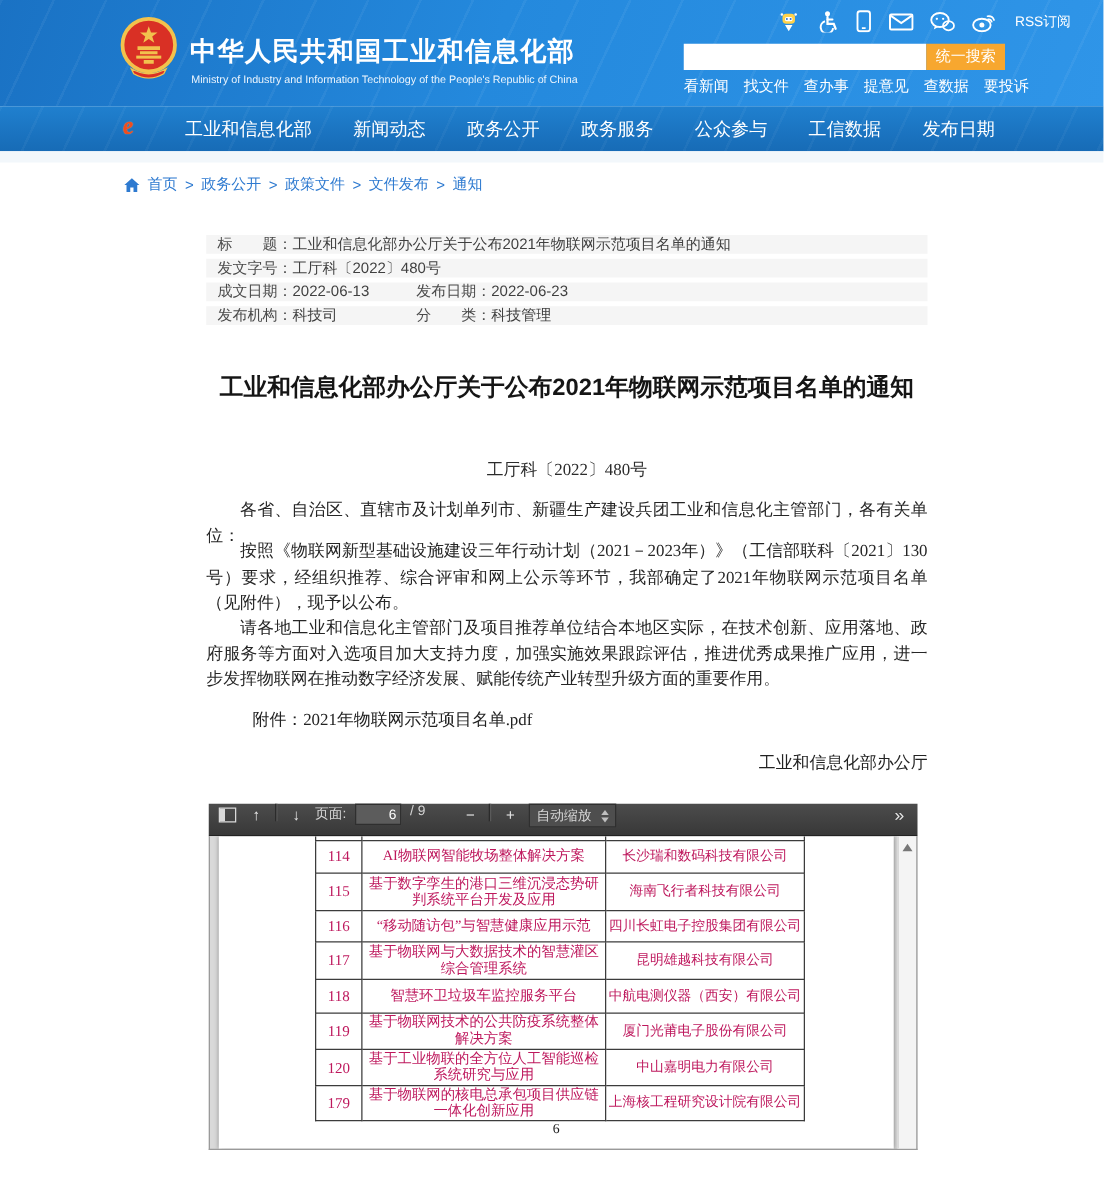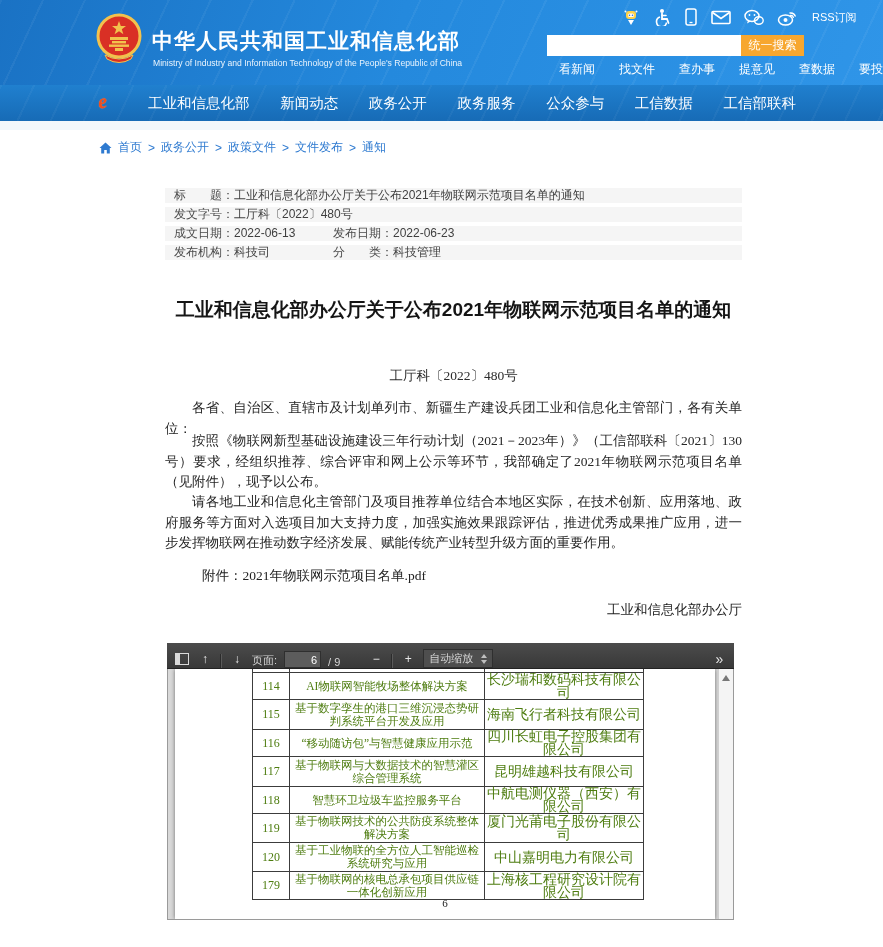--- a/index.html
+++ b/index.html
@@ -18,21 +18,21 @@
   .site-sub{position:absolute;left:153px;top:58px;z-index:2;font-size:8.6px;color:#eaf4fd;white-space:nowrap;}
   .hdr-icons{position:absolute;left:622px;top:8px;z-index:2;display:flex;align-items:center;gap:13px;}
   .hdr-icons svg{display:block;}
   .rss{font-size:11px;color:#fff;margin-left:2px;}
   .search-row{position:absolute;left:547px;top:35px;z-index:2;width:281px;height:21px;display:flex;}
   .search-input{width:194px;height:21px;border:none;background:#fff;outline:none;padding:0 6px;
        box-sizing:border-box;font-size:12px;}
   .search-btn{width:63px;height:21px;border:none;background:#f7a72f;color:#fff;font-size:12px;
        font-family:"Liberation Sans",sans-serif;cursor:pointer;padding:0;}
   .quick-links{position:absolute;left:547px;top:61px;z-index:2;display:flex;gap:12px;font-size:12px;color:#fff;}
-  .quick-links span{cursor:pointer;white-space:nowrap;margin-left:12px;}
+  .quick-links span{cursor:pointer;white-space:nowrap;}
 
   
   .nav{position:absolute;left:0;top:85px;width:883px;height:36px;
        background:linear-gradient(#2080cf,#176bb6);}
   .nav::after{content:"";position:absolute;inset:0;
        background:repeating-linear-gradient(115deg,rgba(255,255,255,.04) 0 2px,transparent 2px 30px);}
   .nav-logo{position:absolute;left:98px;top:5px;z-index:2;font-family:"Liberation Serif",serif;
        font-style:italic;font-weight:bold;font-size:20px;color:#ef4d1e;
        text-shadow:0 0 1px #ff8a50;transform:rotate(-8deg);}
   .nav-items{position:absolute;left:148px;top:0;z-index:2;width:648px;height:36px;display:flex;
@@ -65,21 +65,21 @@
   .p3{top:492px;}
   .attach{position:absolute;left:175px;top:567px;width:577px;font-family:"Liberation Serif",serif;
        font-size:13.5px;color:#222;text-indent:2em;cursor:pointer;}
   .signer{position:absolute;left:165px;top:601px;width:577px;text-align:right;
        font-family:"Liberation Serif",serif;font-size:13.5px;color:#222;}
   .sdate{position:absolute;left:165px;top:624px;width:577px;text-align:right;
        font-family:"Liberation Serif",serif;font-size:13.5px;color:#222;}
 
   
   .pdf{position:absolute;left:167px;top:643px;width:567px;height:277px;}
-  .pdf-toolbar{height:26px;background:linear-gradient(#4c4c4c,#383838);display:flex;align-items:flex-end;
+  .pdf-toolbar{height:26px;background:linear-gradient(#4c4c4c,#383838);display:flex;align-items:flex-start;
        padding:0 7px;gap:7px;color:#d6d6d6;font-size:11px;border-bottom:1px solid #222;box-sizing:border-box;}
   .tb-btn{min-width:16px;height:18px;display:flex;align-items:center;justify-content:center;
        color:#e6e6e6;cursor:pointer;font-size:12px;}
   .tb-sep{width:0;height:14px;border-left:1px solid #2b2b2b;border-right:1px solid #5a5a5a;}
   .sidebar-glyph{width:12px;height:10px;border:1px solid #d9d9d9;display:flex;}
   .sidebar-glyph i{width:4px;background:#d9d9d9;}
   .arrow-up::before{content:"↑";font-weight:bold;}
   .arrow-down::before{content:"↓";font-weight:bold;}
   .page-input{width:29px;height:15px;background:#5c5c5c;border:1px solid #2f2f2f;color:#fff;
        font-size:11px;text-align:right;padding:0 3px;font-family:"Liberation Sans",sans-serif;}
@@ -90,25 +90,25 @@
   .spin .up{border-bottom:4px solid #bfbfbf;}
   .spin .dn{border-top:4px solid #bfbfbf;}
   .tb-expand{margin-left:auto;font-size:14px;letter-spacing:-1px;}
 
   .pdf-body{position:relative;height:250px;background:#d9d9d9;overflow:hidden;
        border-left:1px solid #9a9a9a;border-right:1px solid #9a9a9a;border-bottom:1px solid #9a9a9a;
        box-sizing:content-box;}
   .pdf-page{position:absolute;left:7px;top:0;width:540px;height:250px;background:#fff;
        box-shadow:0 0 4px rgba(0,0,0,.5);overflow:hidden;}
   .pdf-table{position:absolute;left:77px;top:-21px;border-collapse:collapse;
-       font-family:"Liberation Serif",serif;color:#4d7c0f;}
+       font-family:"Liberation Serif",serif;color:#be185d;}
   .pdf-table td{border:1px solid #3c3c3c;padding:0 2px;text-align:center;vertical-align:middle;}
   .pdf-table td.no{width:32px;font-size:12px;}
   .pdf-table td.proj{width:190px;font-size:11.5px;line-height:13px;}
-  .pdf-table td.comp{width:154px;font-size:14px;line-height:13px;}
+  .pdf-table td.comp{width:154px;font-size:11px;line-height:13px;}
   .page-num{position:absolute;left:77px;top:228px;width:386px;text-align:center;
        font-family:"Liberation Serif",serif;font-size:11px;color:#1c1c1c;}
   .pdf-scroll{position:absolute;right:0;top:0;width:15px;height:250px;background:#f4f4f4;
        border-left:1px solid #cfcfcf;box-sizing:border-box;cursor:pointer;}
   .scroll-up{position:absolute;left:3px;top:6px;width:0;height:0;
        border-left:4px solid transparent;border-right:4px solid transparent;border-bottom:6px solid #777;}
 </style>
 </head>
 <body>
 
@@ -187,21 +187,21 @@
 
   <div class="nav">
     <span class="nav-logo">e</span>
     <div class="nav-items">
       <span>工业和信息化部</span>
       <span>新闻动态</span>
       <span>政务公开</span>
       <span>政务服务</span>
       <span>公众参与</span>
       <span>工信数据</span>
-      <span>工信部联科</span>
+      <span>发布日期</span>
     </div>
   </div>
   <div class="nav-strip"></div>
 
   <div class="breadcrumb">
     <svg width="13" height="12" viewBox="0 0 13 12">
       <path d="M6.5,0.5 L12.5,6 L10.8,6 L10.8,11.5 L7.8,11.5 L7.8,8 L5.2,8 L5.2,11.5 L2.2,11.5 L2.2,6 L0.5,6 Z" fill="#2e7ad0"></path>
     </svg>
     <span class="bc-link">首页</span>
     <span class="bc-sep">&gt;</span>

